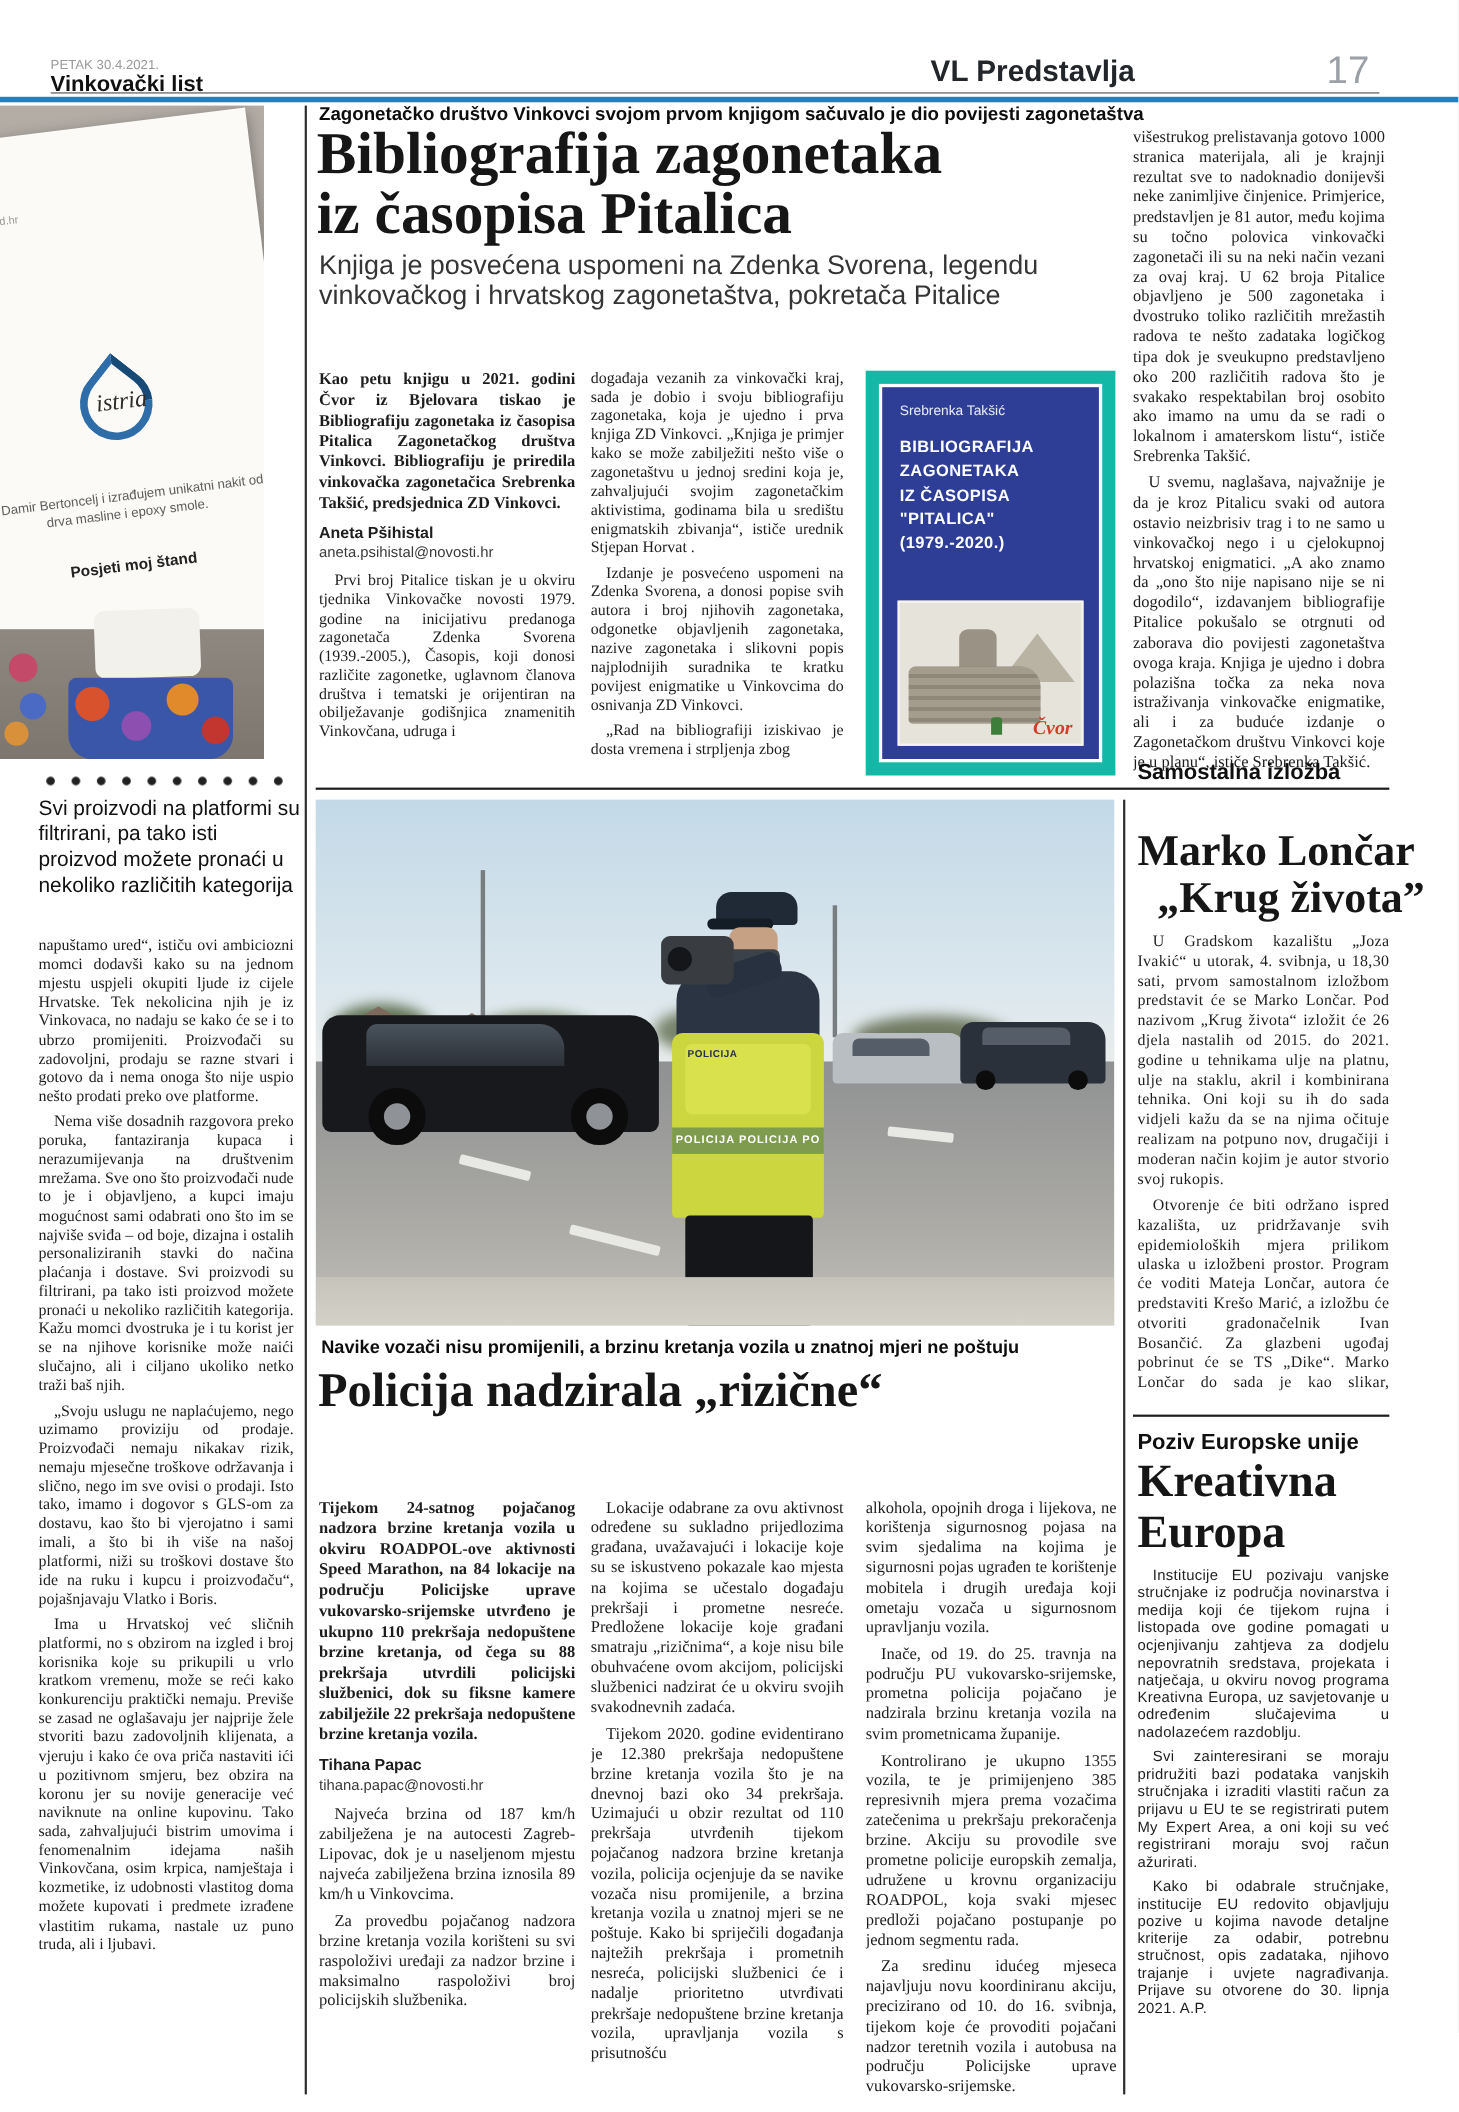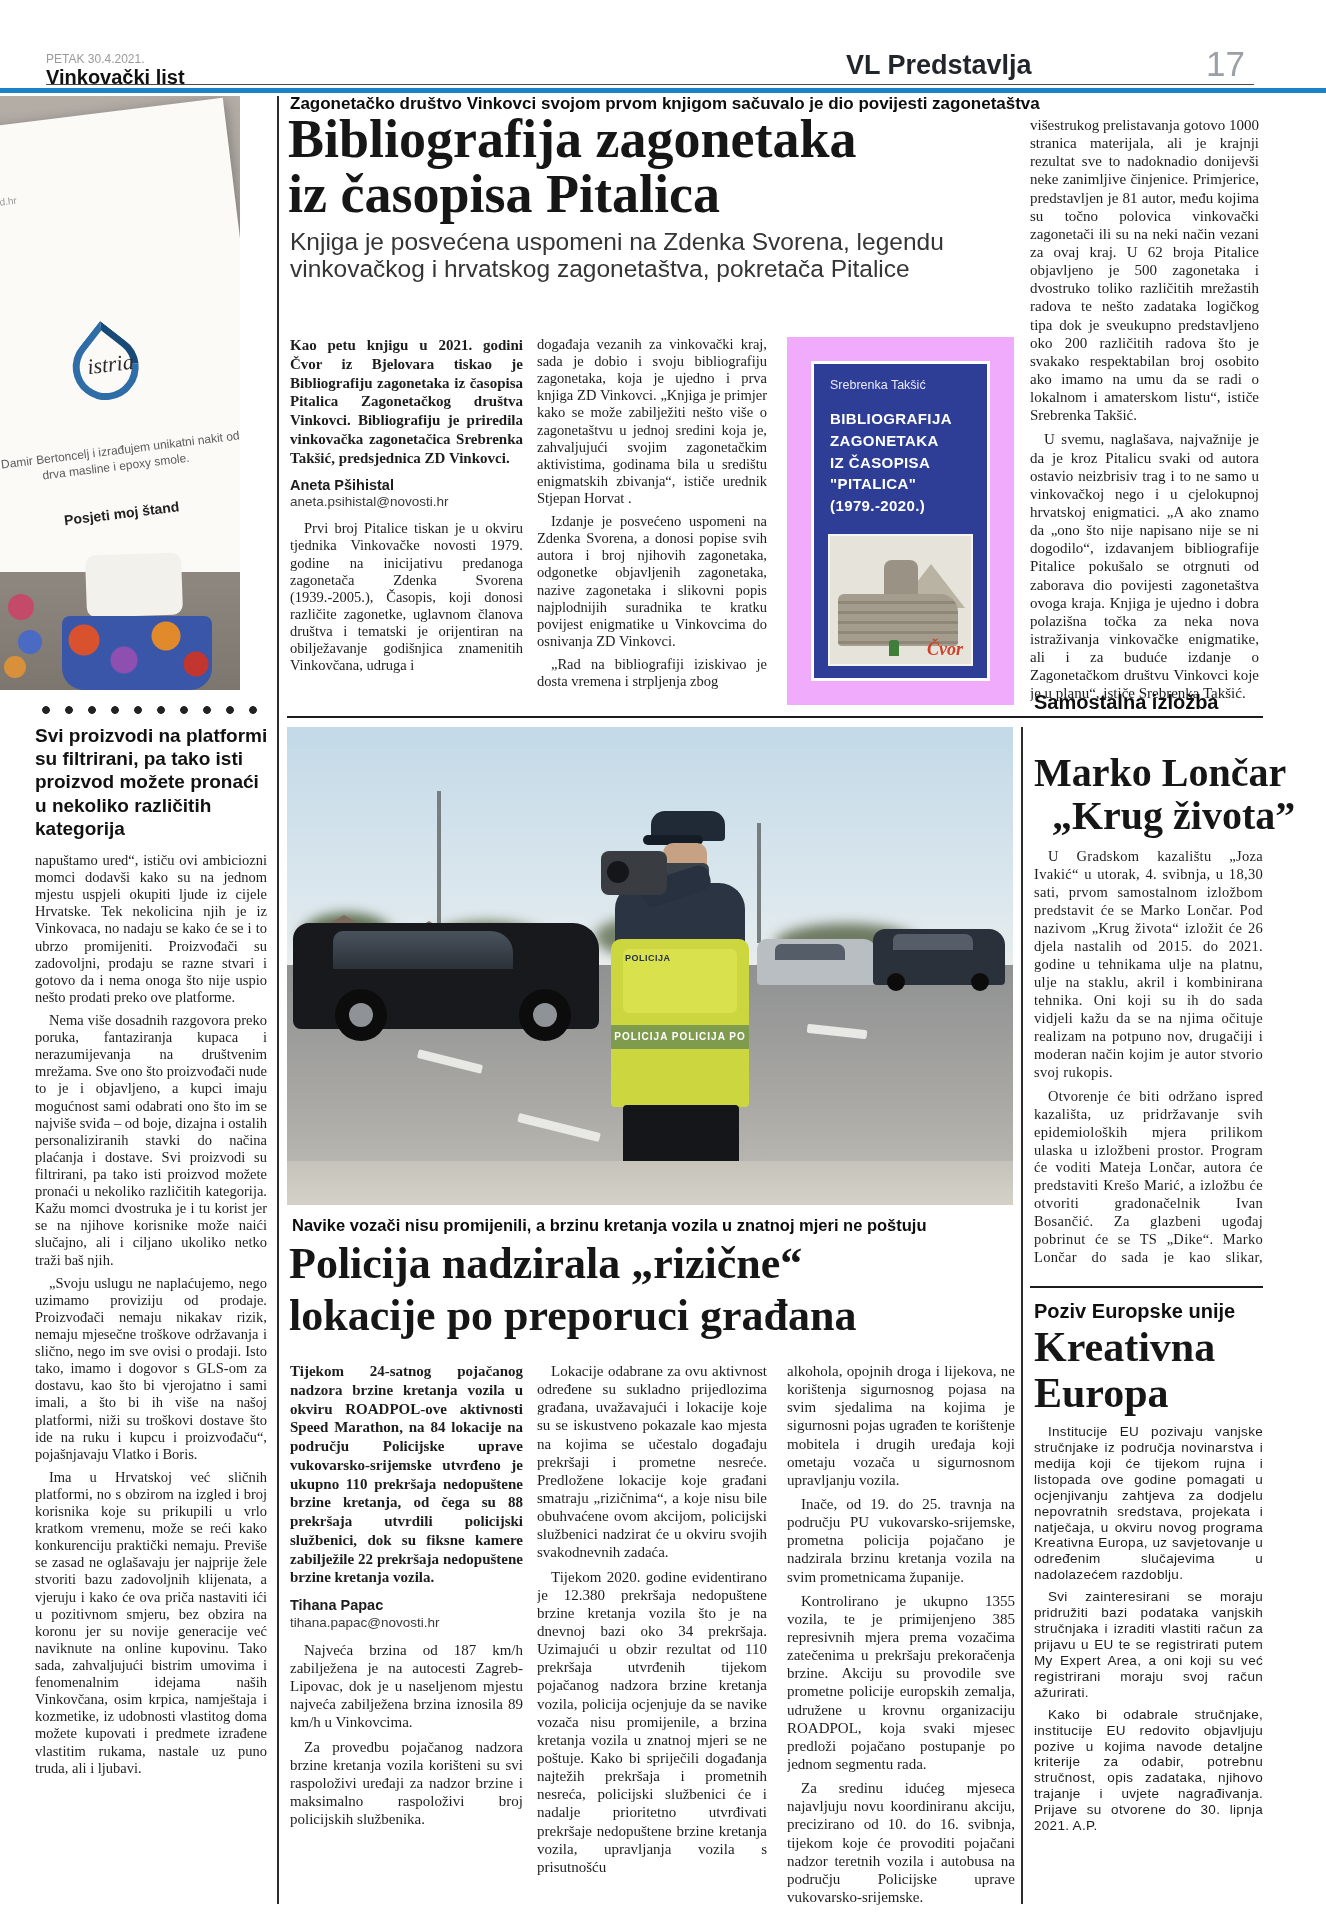--- a/index.html
+++ b/index.html
@@ -13,21 +13,21 @@
   .kicker{font-weight:bold;font-size:17px;white-space:nowrap;color:#0d0d0d;}
   .subtitle{font-size:24.5px;line-height:1.12;color:#353535;}
   .bodycol{font-family:"Liberation Serif",serif;font-size:14.5px;line-height:1.18;overflow:hidden;color:#1d1d1d;}
   .pbody{font-family:"Liberation Serif",serif;font-size:15px;line-height:1.21;overflow:hidden;color:#1d1d1d;}
   .lead{font-weight:bold;font-size:15px;line-height:1.25;}
   .byname{font-family:"Liberation Sans",sans-serif;font-weight:bold;font-size:14.5px;margin-top:10px;}
   .byemail{font-family:"Liberation Sans",sans-serif;font-size:13.5px;color:#3a3a3a;margin-bottom:10px;}
   .rule-v{background:#2c2c2c;width:1.5px;}
   .rule-h{background:#1c1c1c;height:2px;}
   .dots{height:10px;background:radial-gradient(circle 3.6px at 11px 5px,#222 3.5px,transparent 4.2px);background-size:23px 10px;background-repeat:repeat-x;}
-  .sideheading{font-weight:bold;font-size:19px;line-height:1.22;color:#111;}
+  .sideheading{font-weight:normal;font-size:19px;line-height:1.22;color:#111;}
   .seclabel{font-weight:bold;font-size:20px;color:#0f0f0f;}
   
   .adphoto{background:linear-gradient(180deg,#b3ada6 0%,#a8a29b 55%,#938d85 100%);overflow:hidden;}
   .adcard{position:absolute;left:-42px;top:18px;width:300px;height:560px;background:#fbfaf7;
           transform:rotate(-7deg);box-shadow:0 4px 14px rgba(0,0,0,.35);}
   .adbig{font-size:32px;color:#6e6e6e;font-weight:bold;letter-spacing:1px;}
   .adurl{font-size:10px;color:#9a9a9a;}
   .drop{width:52px;height:52px;border:7px solid #2f6da8;border-radius:0 50% 50% 50%;transform:rotate(45deg);
         border-top-color:#174a77;}
   .adscript{font-family:"Liberation Serif",serif;font-style:italic;font-size:22px;color:#2c2c2c;}
@@ -36,21 +36,21 @@
   .dollstrip{position:absolute;left:0;bottom:0;width:240px;height:118px;background:linear-gradient(180deg,#8e8881,#7c766f);}
   .doll{position:absolute;border-radius:50%;}
   .torso{position:absolute;left:86px;top:-18px;width:96px;height:62px;background:#f3f1ec;border-radius:10px;transform:rotate(-2deg);}
   .skirt{position:absolute;left:62px;top:44px;width:150px;height:74px;border-radius:8px 8px 22px 22px;
          background:radial-gradient(circle 16px at 22px 24px,#d8522e 15px,transparent 16px),
                     radial-gradient(circle 14px at 62px 44px,#8d4fb0 13px,transparent 14px),
                     radial-gradient(circle 15px at 104px 20px,#e08a2c 14px,transparent 15px),
                     radial-gradient(circle 13px at 134px 48px,#c2362f 12px,transparent 13px),
                     #3a56a8;}
   
-  .cover{background:#f0abfc;padding:24px;box-sizing:border-box;}
+  .cover{background:#14b8a6;padding:12px;box-sizing:border-box;}
   .cover-wframe{background:#ffffff;padding:3px;height:100%;box-sizing:border-box;}
   .cover-blue{background:#2e3e96;height:100%;box-sizing:border-box;padding:14px 16px;position:relative;}
   .cover-author{color:#e9e9f6;font-size:12.5px;margin-bottom:16px;}
   .cover-title{color:#ffffff;font-weight:bold;font-size:15px;line-height:1.45;letter-spacing:.4px;}
   .sphinxbox{position:absolute;left:14px;right:14px;bottom:12px;height:128px;background:#e6e3da;
              border:2px solid #f5f4ef;overflow:hidden;}
   .pyramid{position:absolute;right:6px;top:28px;width:0;height:0;border-left:34px solid transparent;
            border-right:34px solid transparent;border-bottom:44px solid #b9b3a4;}
   .sphinx-body{position:absolute;left:8px;bottom:18px;width:120px;height:52px;background:
       repeating-linear-gradient(180deg,#a49d8e 0 7px,#8f887a 7px 10px);border-radius:6px 18px 4px 4px;}
@@ -227,21 +227,20 @@
         <div class="chest-tag">POLICIJA</div>
         <div class="vest-band">POLICIJA POLICIJA PO</div>
       </div>
       <div class="trousers"></div>
     </div>
     <div class="pavement"></div>
   </div>
 
   <div class="abs" style="left:292px;top:1216px;font-size:16.5px;font-weight:bold;color:#0d0d0d;white-space:nowrap;">Navike vozači nisu promijenili, a brzinu kretanja vozila u znatnoj mjeri ne poštuju</div>
   <div class="abs headline" style="left:289px;top:1242px;font-size:44px;">Policija nadzirala „rizične“</div>
-  <div class="abs headline" style="left:289px;top:1294px;font-size:44px;">lokacije po preporuci građana</div>
 
   <div class="abs pbody just" style="left:290px;top:1362px;width:233px;height:545px;">
     <p class="lead">Tijekom 24-satnog pojačanog nadzora brzine kretanja vozila u okviru ROADPOL-ove aktivnosti Speed Marathon, na 84 lokacije na području Policijske uprave vukovarsko-srijemske utvrđeno je ukupno 110 prekršaja nedopuštene brzine kretanja, od čega su 88 prekršaja utvrdili policijski službenici, dok su fiksne kamere zabilježile 22 prekršaja nedopuštene brzine kretanja vozila.</p>
     <div class="byname">Tihana Papac</div>
     <div class="byemail">tihana.papac@novosti.hr</div>
     <p class="ind">Najveća brzina od 187 km/h zabilježena je na autocesti Zagreb-Lipovac, dok je u naseljenom mjestu najveća zabilježena brzina iznosila 89 km/h u Vinkovcima.</p>
     <p class="ind">Za provedbu pojačanog nadzora brzine kretanja vozila korišteni su svi raspoloživi uređaji za nadzor brzine i maksimalno raspoloživi broj policijskih službenika.</p>
   </div>
 
   <div class="abs pbody just" style="left:537px;top:1362px;width:230px;height:545px;">

